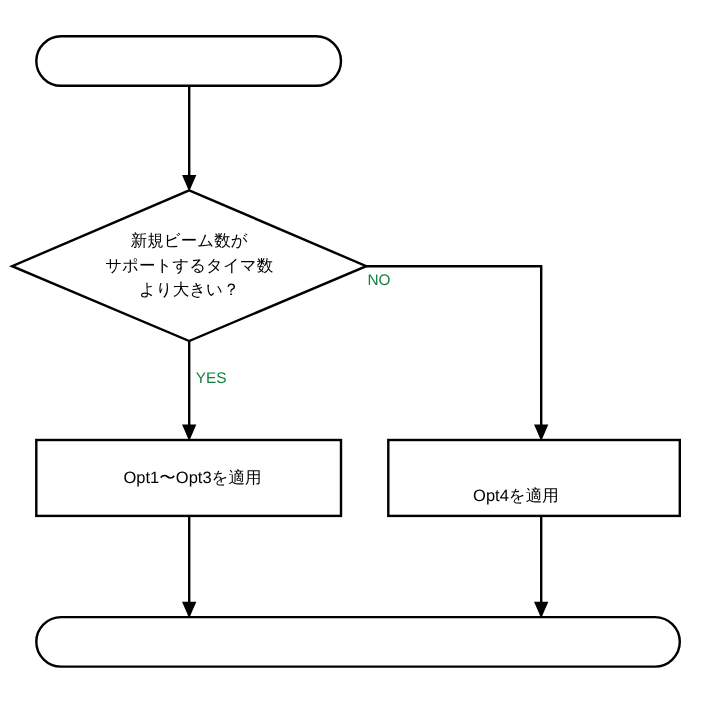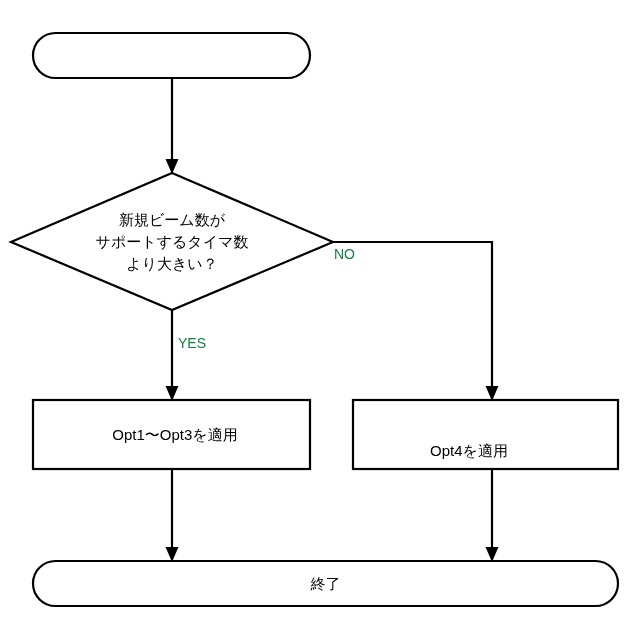--- a/index.html
+++ b/index.html
@@ -99,19 +99,18 @@
 
 
   <div class="node-label" style="left:32px; top:196px; width:280px; height:92px;">新規ビーム数が
 サポートするタイマ数
 より大きい？</div>
 
   <div class="node-label" style="left:33px; top:400px; width:284px; height:69px;">Opt1〜Opt3を適用</div>
 
   <div class="node-label" style="left:353px; top:416px; width:232px; height:69px;">Opt4を適用</div>
 
-  <div class="node-label" style="left:33px; top:561px; width:585px; height:45px;">終了</div>
 
   <div class="edge-label" style="left:178px; top:336px;">YES</div>
 
   <div class="edge-label" style="left:334px; top:247px;">NO</div>
 
 </div>
 
 </body></html>

